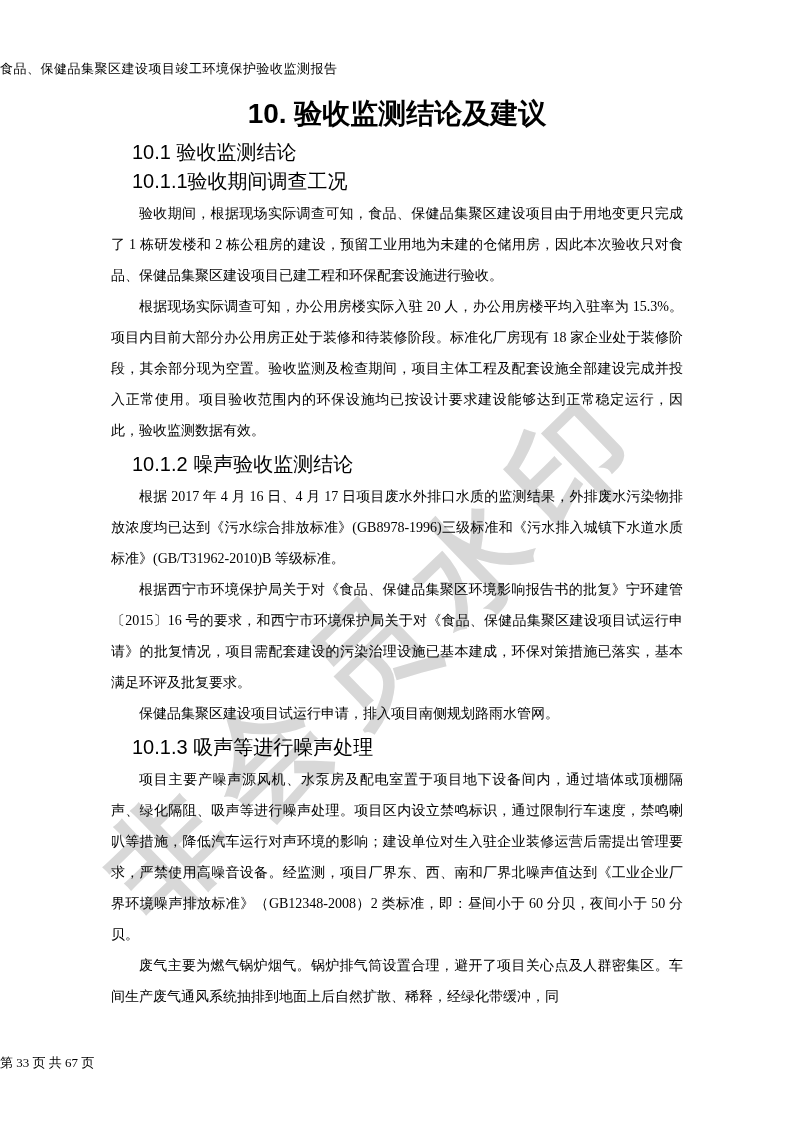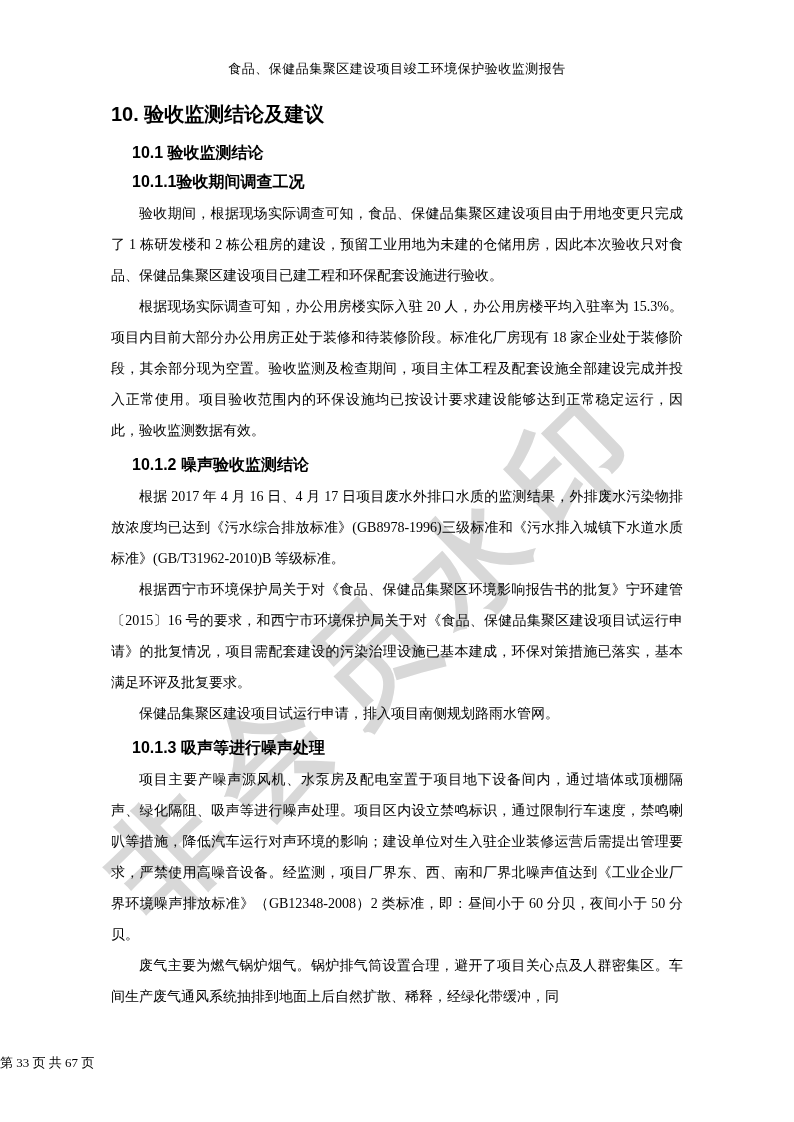--- a/index.html
+++ b/index.html
@@ -17,21 +17,21 @@
   }
   .page {
     position: relative;
     width: 794px; height: 1122px;
     background: var(--page-bg);
     overflow: hidden;
   }
   .running-header {
     position: absolute;
     top: 60px; left: 0; width: 100%;
-    text-align: center;
+    text-align: left;
     font-family: "Liberation Sans", "DejaVu Sans", sans-serif;
     font-size: 13px;
     letter-spacing: 0.5px;
     z-index: 2;
   }
   .watermark {
     position: absolute;
     left: 378px; top: 652px;
     transform: translate(-50%, -50%) rotate(-44deg);
     font-family: "Liberation Sans", "DejaVu Sans", sans-serif;
@@ -45,28 +45,29 @@
   }
   .content {
     position: absolute;
     top: 100px; left: 111px;
     width: 572px;
     z-index: 1;
   }
   .block-chapter {
     font-family: "Liberation Sans", "DejaVu Sans", sans-serif;
     font-weight: bold;
-    font-size: 20px;
+    font-size: 28px;
     line-height: 28px;
     margin-bottom: 14px;
+    text-align: center;
   }
   .block-section {
     font-family: "Liberation Sans", "DejaVu Sans", sans-serif;
-    font-weight: bold;
-    font-size: 16px;
+    font-weight: normal;
+    font-size: 20px;
     line-height: 21px;
     margin: 8px 0 6px;
     padding-left: 21px;
   }
   .block-paragraph {
     font-size: 14px;
     line-height: 31px;
     text-align: justify;
     text-indent: 2em;
     word-break: break-all;

